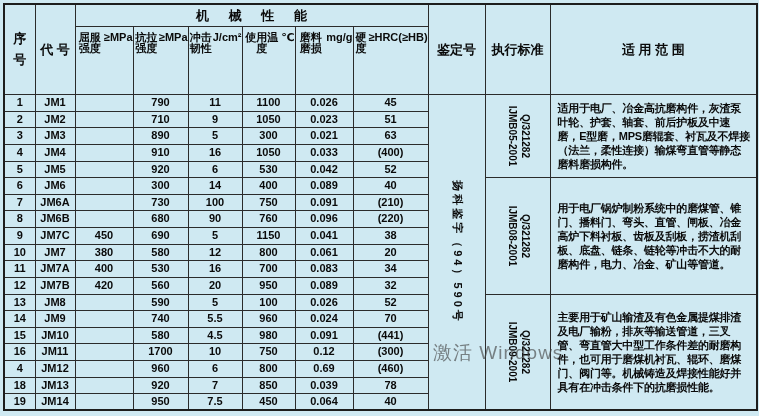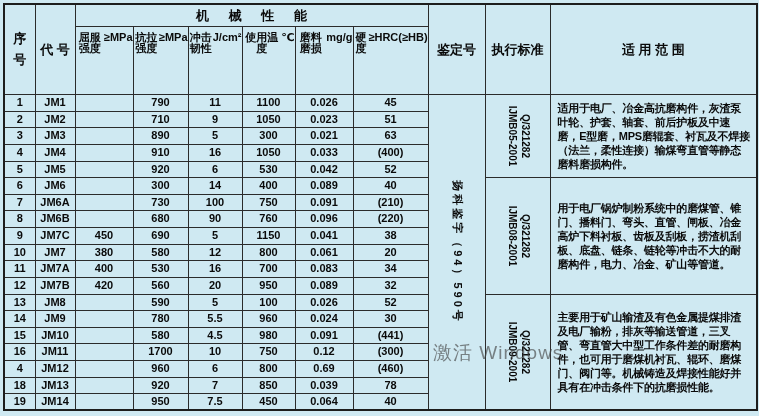--- a/index.html
+++ b/index.html
@@ -269,25 +269,25 @@
               <div>Q/321282</div>
               <div>IJMB09-2001</div>
             </div>
           </td>
           <td rowspan="7" class="scope">主要用于矿山输渣及有色金属提煤排渣及电厂输粉，排灰等输送管道，三叉管、弯直管大中型工作条件差的耐磨构件，也可用于磨煤机衬瓦、辊环、磨煤门、阀门等。机械铸造及焊接性能好并具有在冲击条件下的抗磨损性能。</td>
         </tr>
         <tr>
           <td>14</td>
           <td>JM9</td>
           <td></td>
-          <td>780</td>
+          <td>740</td>
           <td>5.5</td>
           <td>960</td>
           <td>0.024</td>
-          <td>30</td>
+          <td>70</td>
         </tr>
         <tr>
           <td>15</td>
           <td>JM10</td>
           <td></td>
           <td>580</td>
           <td>4.5</td>
           <td>980</td>
           <td>0.091</td>
           <td>(441)</td>

